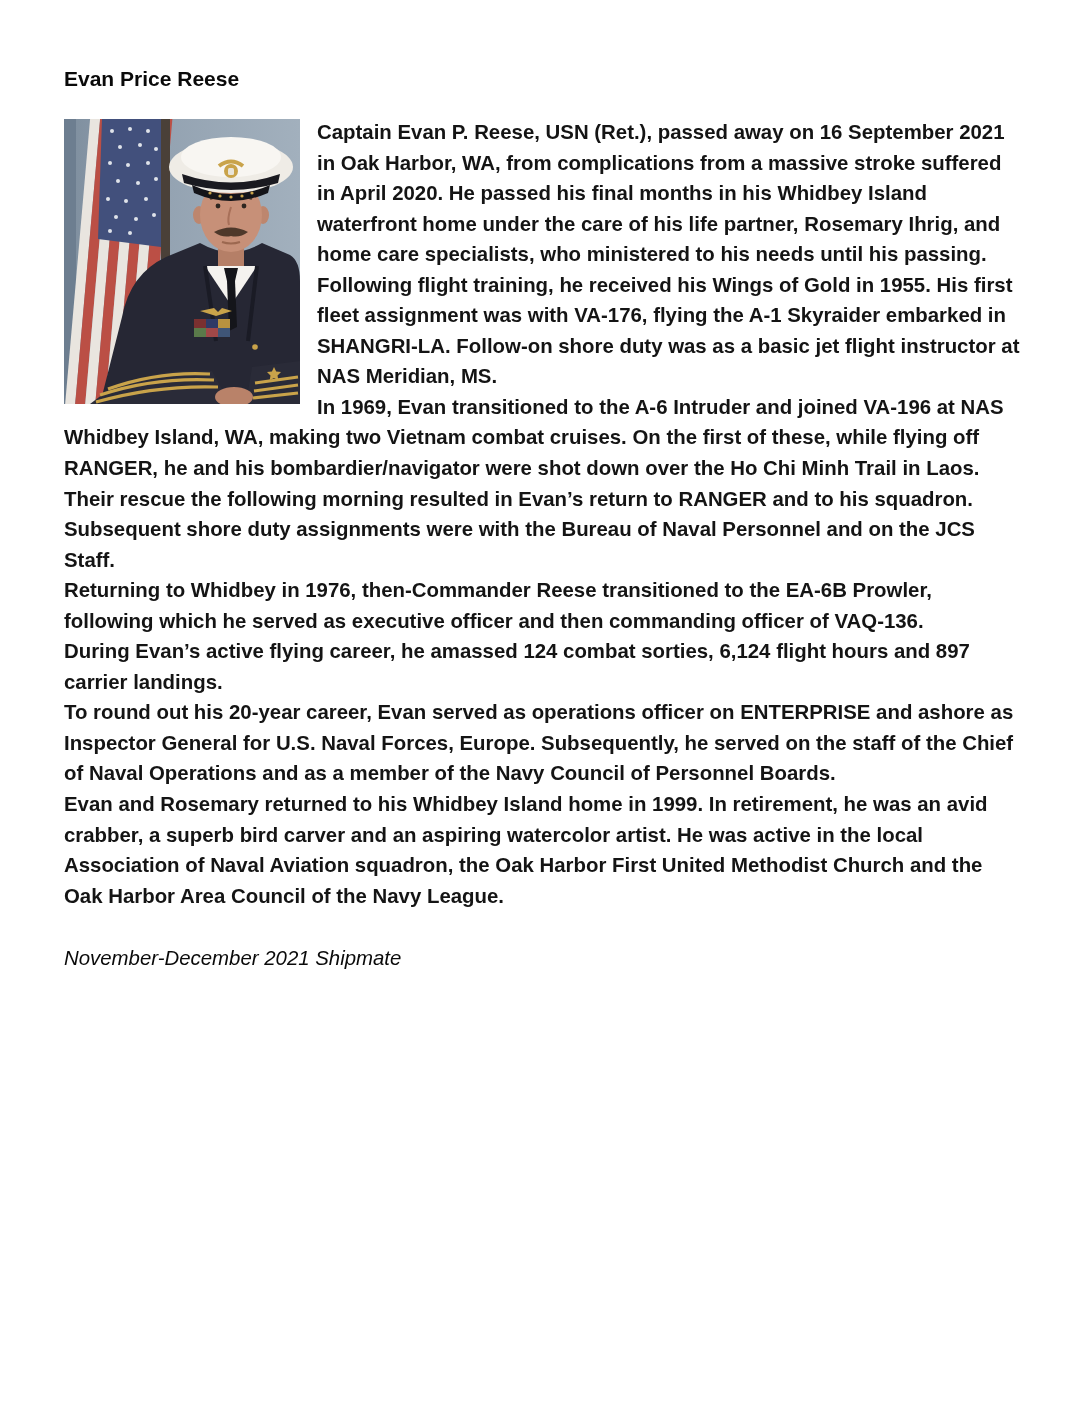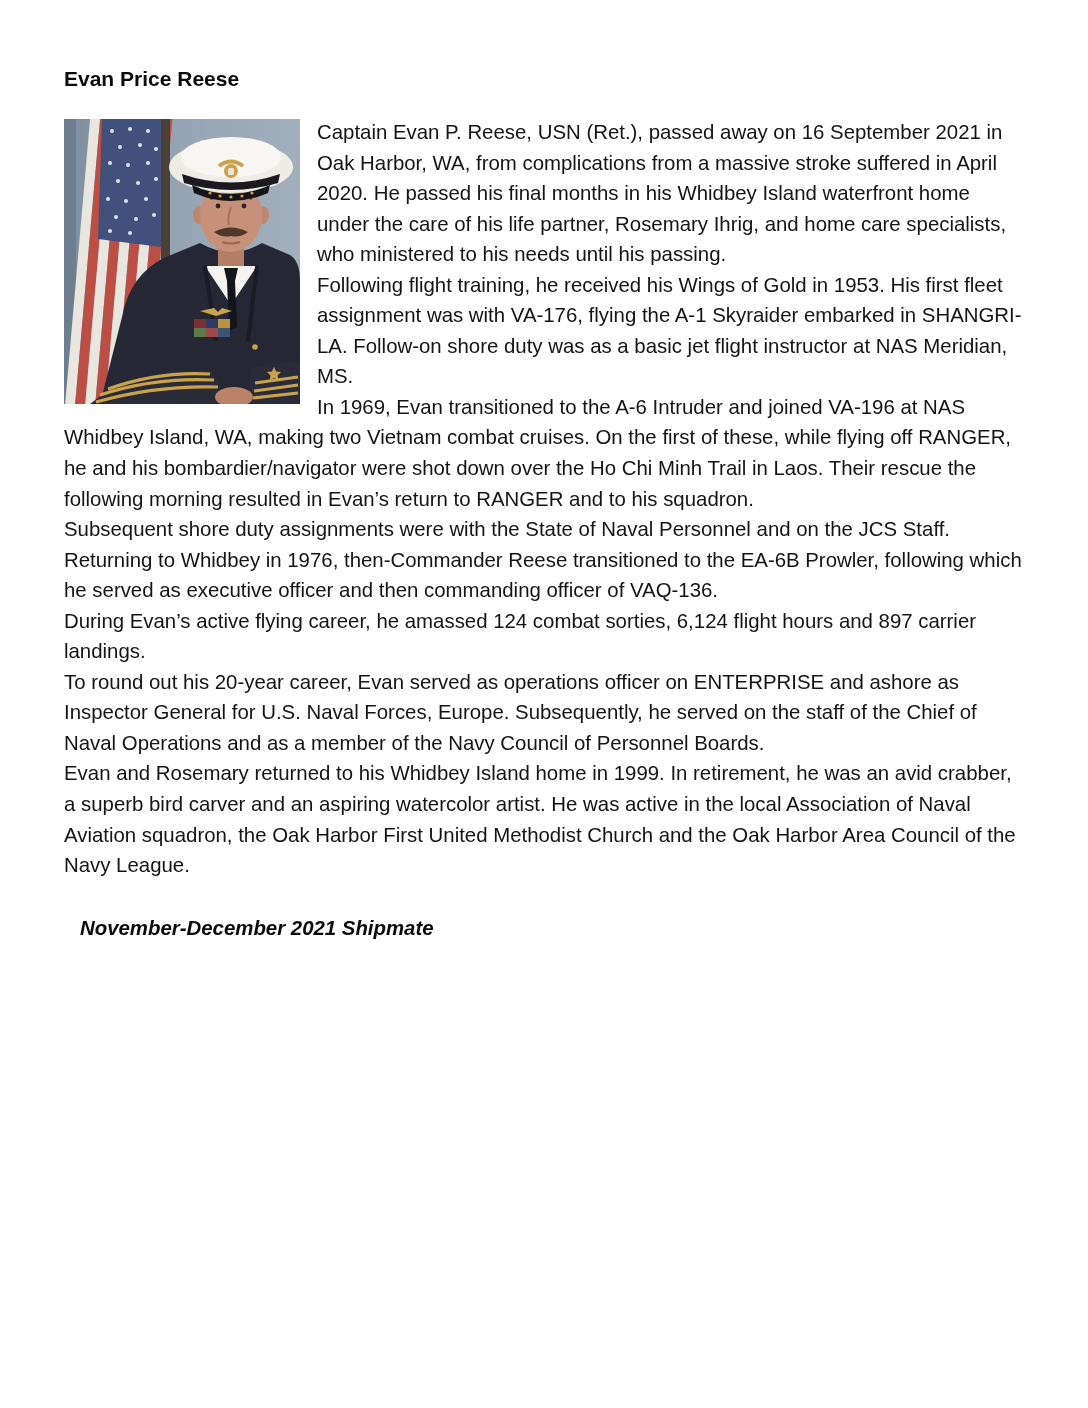--- a/index.html
+++ b/index.html
@@ -24,42 +24,43 @@
     font-weight: 700;
     line-height: 25px;
     margin: 0 0 26px 0;
     color: #0a0a0a;
   }
   .doc-body {
     width: 958px;
     font-size: 20.4px;
     line-height: 30.55px;
     text-align: left;
+    font-weight: bold;
   }
   .doc-body p {
     margin: 0;
   }
   .photo-figure {
     float: left;
     width: 236px;
     height: 285px;
     margin: 2px 17px 8px 0;
     padding: 0;
     overflow: hidden;
   }
   .photo-figure svg {
     display: block;
   }
   .doc-footer {
     clear: both;
-    margin: 34px 0 0 16px;
+    margin: 34px 0 0 0;
     font-size: 20.4px;
     line-height: 26px;
     font-style: italic;
-    font-weight: 700;
+    font-weight: 400;
     color: #0a0a0a;
   }
 </style>
 </head>
 <body>
 
 <div class="page">
 
   <h1 class="doc-title">Evan Price Reese</h1>
 
@@ -188,23 +189,23 @@
           <path d="M 189 279 L 234 274" stroke="#c9a34a" stroke-width="3.2"></path>
           <path d="M 191 264 L 234 258" stroke="#c9a34a" stroke-width="3.2"></path>
           <path d="M 210 248 l 2.2 4.4 4.8 0.6 -3.5 3.4 0.9 4.8 -4.4 -2.3 -4.3 2.3 0.8 -4.8 -3.5 -3.4 4.9 -0.6 Z" fill="#c9a34a"></path>
 
           <ellipse cx="170" cy="278" rx="19" ry="10" fill="#b98269"></ellipse>
         </g>
       </svg>
     </figure>
 
     <p>Captain Evan P. Reese, USN (Ret.), passed away on 16 September 2021 in Oak Harbor, WA, from complications from a massive stroke suffered in April 2020. He passed his final months in his Whidbey Island waterfront home under the care of his life partner, Rosemary Ihrig, and home care specialists, who ministered to his needs until his passing.</p>
-    <p>Following flight training, he received his Wings of Gold in 1953. His first fleet assignment was with VA-176, flying the A-1 Skyraider embarked in SHANGRI-LA. Follow-on shore duty was as a basic jet flight instructor at NAS Meridian, MS.</p>
+    <p>Following flight training, he received his Wings of Gold in 1955. His first fleet assignment was with VA-176, flying the A-1 Skyraider embarked in SHANGRI-LA. Follow-on shore duty was as a basic jet flight instructor at NAS Meridian, MS.</p>
     <p>In 1969, Evan transitioned to the A-6 Intruder and joined VA-196 at NAS Whidbey Island, WA, making two Vietnam combat cruises. On the first of these, while flying off RANGER, he and his bombardier/navigator were shot down over the Ho Chi Minh Trail in Laos. Their rescue the following morning resulted in Evan’s return to RANGER and to his squadron.</p>
-    <p>Subsequent shore duty assignments were with the State of Naval Personnel and on the JCS Staff.</p>
+    <p>Subsequent shore duty assignments were with the Bureau of Naval Personnel and on the JCS Staff.</p>
     <p>Returning to Whidbey in 1976, then-Commander Reese transitioned to the EA-6B Prowler, following which he served as executive officer and then commanding officer of VAQ-136.</p>
     <p>During Evan’s active flying career, he amassed 124 combat sorties, 6,124 flight hours and 897 carrier landings.</p>
     <p>To round out his 20-year career, Evan served as operations officer on ENTERPRISE and ashore as Inspector General for U.S. Naval Forces, Europe. Subsequently, he served on the staff of the Chief of Naval Operations and as a member of the Navy Council of Personnel Boards.</p>
     <p>Evan and Rosemary returned to his Whidbey Island home in 1999. In retirement, he was an avid crabber, a superb bird carver and an aspiring watercolor artist. He was active in the local Association of Naval Aviation squadron, the Oak Harbor First United Methodist Church and the Oak Harbor Area Council of the Navy League.</p>
   </div>
 
   <p class="doc-footer">November-December 2021 Shipmate</p>
 
 </div>
 

